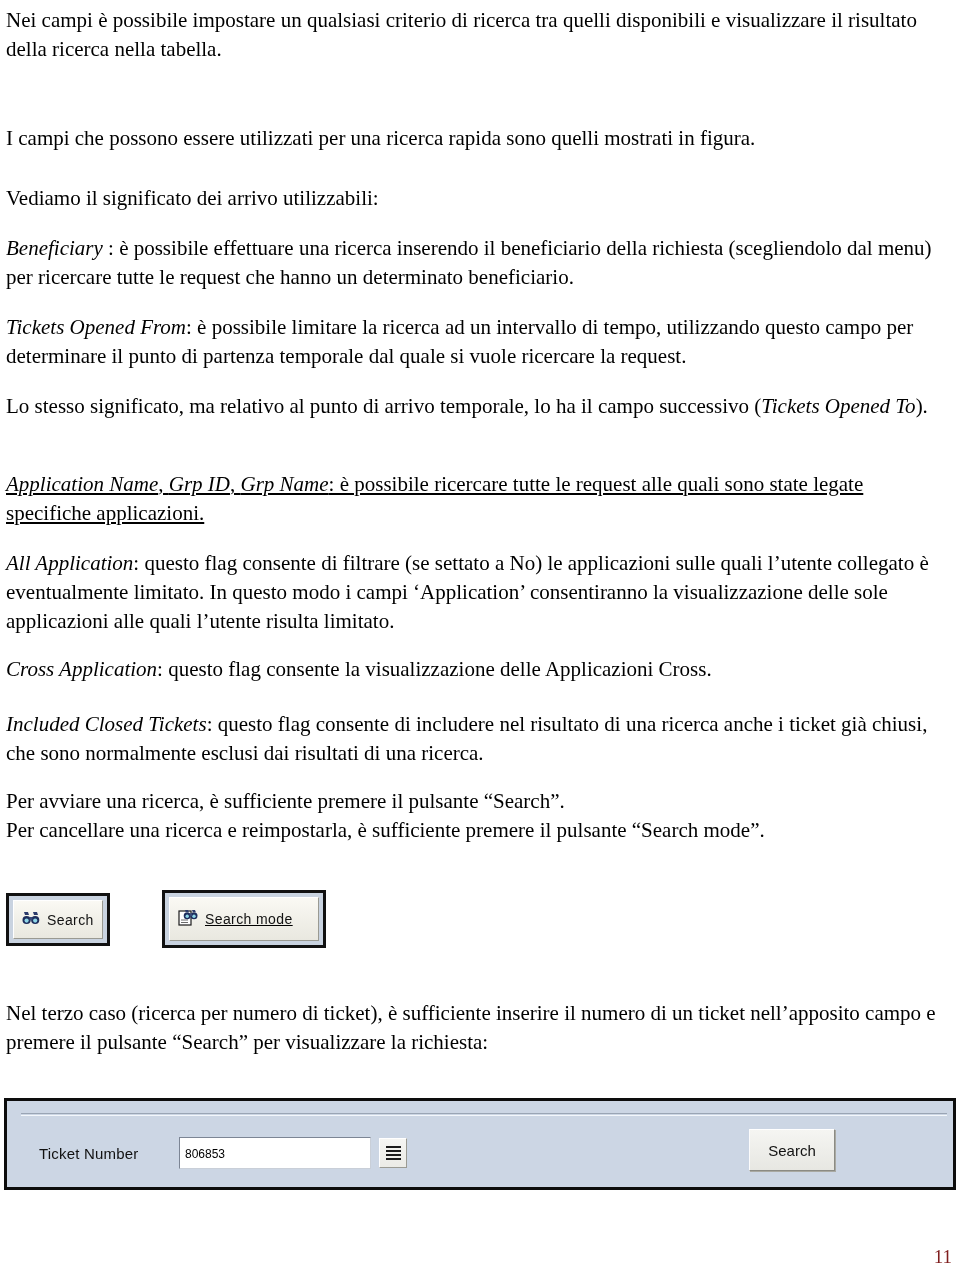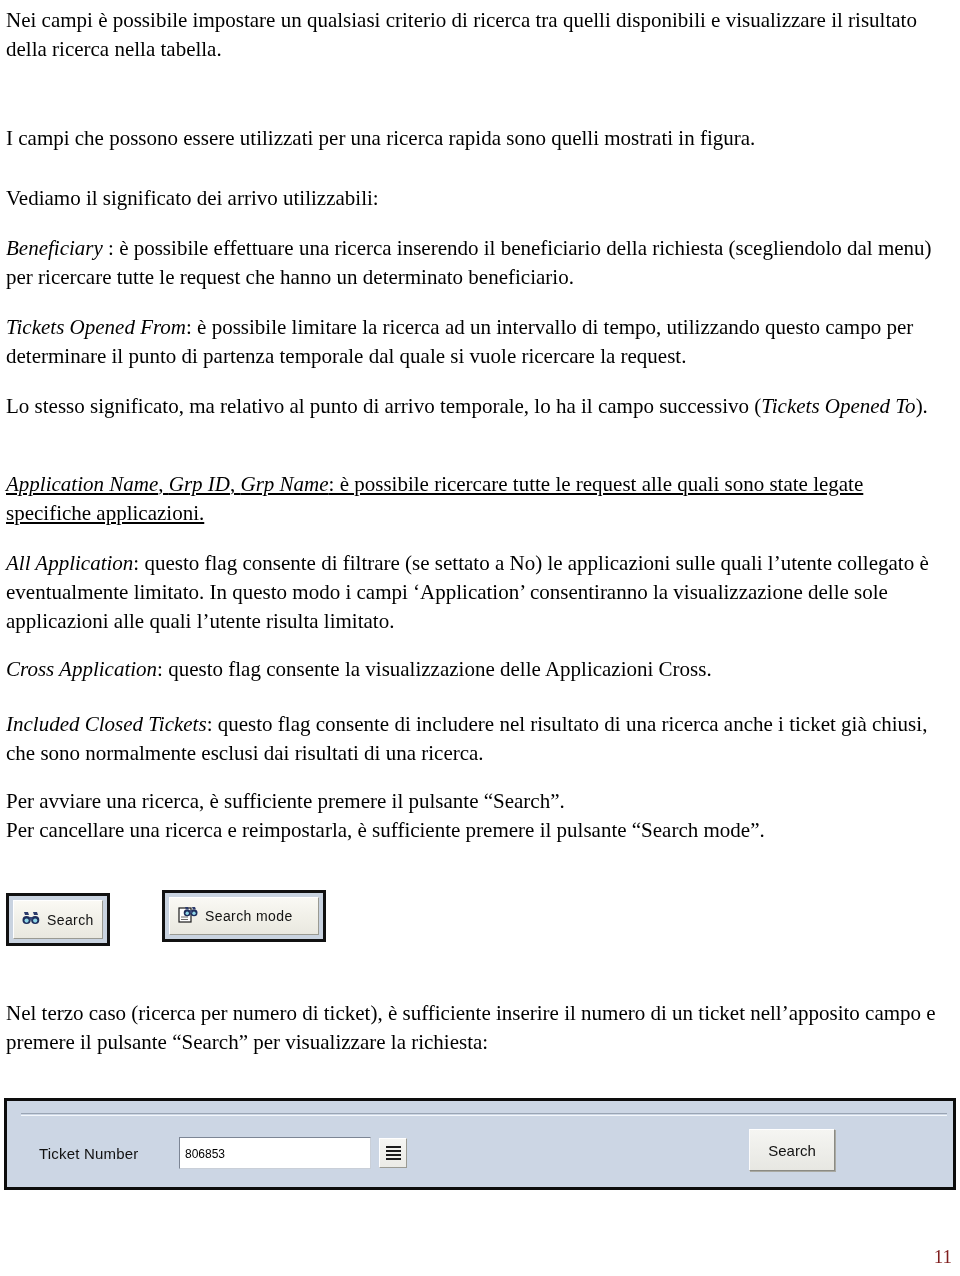--- a/index.html
+++ b/index.html
@@ -51,21 +51,21 @@
   
   .btn-shot {
     position: absolute;
     background: #c9d3e0;
     border: 3px solid #111111;
     display: flex;
     align-items: center;
     padding: 4px;
   }
   #btn-search-shot  { left: 6px;  top: 893px; width: 104px; height: 53px; }
-  #btn-mode-shot    { left: 162px; top: 890px; width: 164px; height: 52px; }
+  #btn-mode-shot    { left: 162px; top: 890px; width: 164px; height: 58px; text-decoration: underline; }
 
   .win-btn {
     flex: 1 1 auto;
     height: 100%;
     background: linear-gradient(to bottom, #faf9f4 0%, #f2f1ea 45%, #e9e8e0 100%);
     border: 1px solid #9a9a92;
     border-top-color: #ffffff;
     border-left-color: #ffffff;
     display: flex;
     align-items: center;

